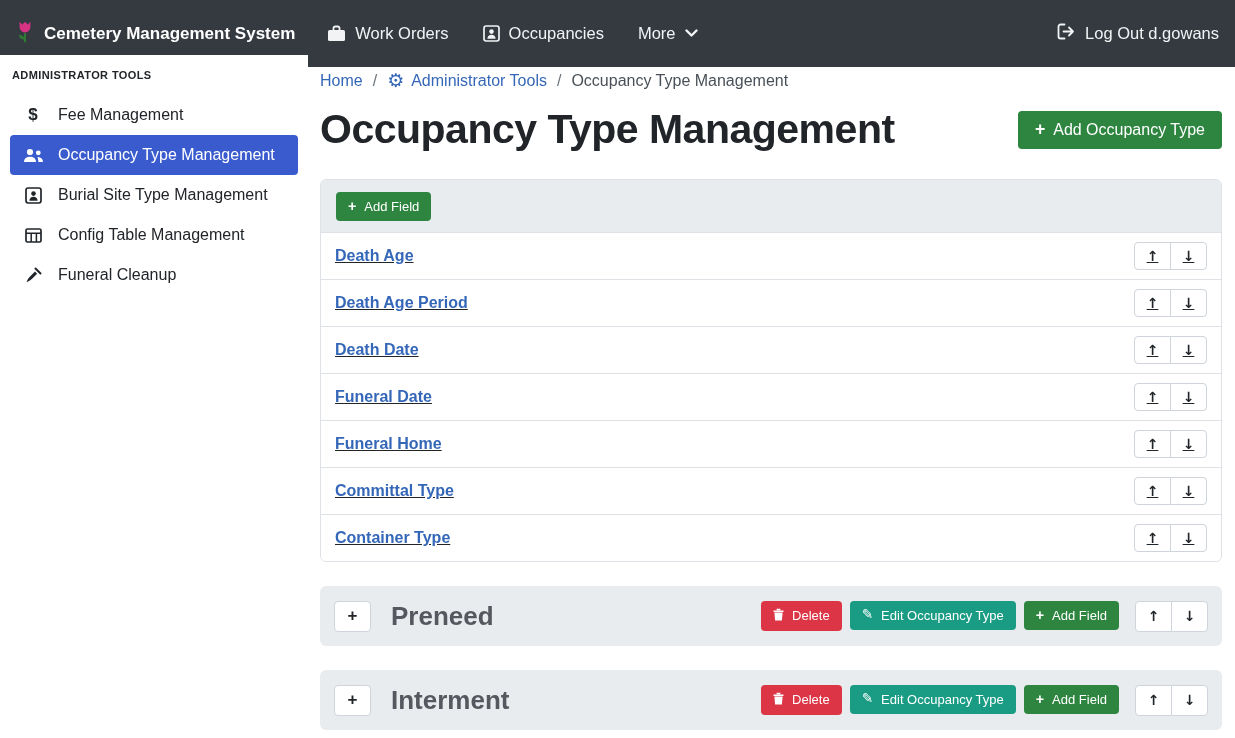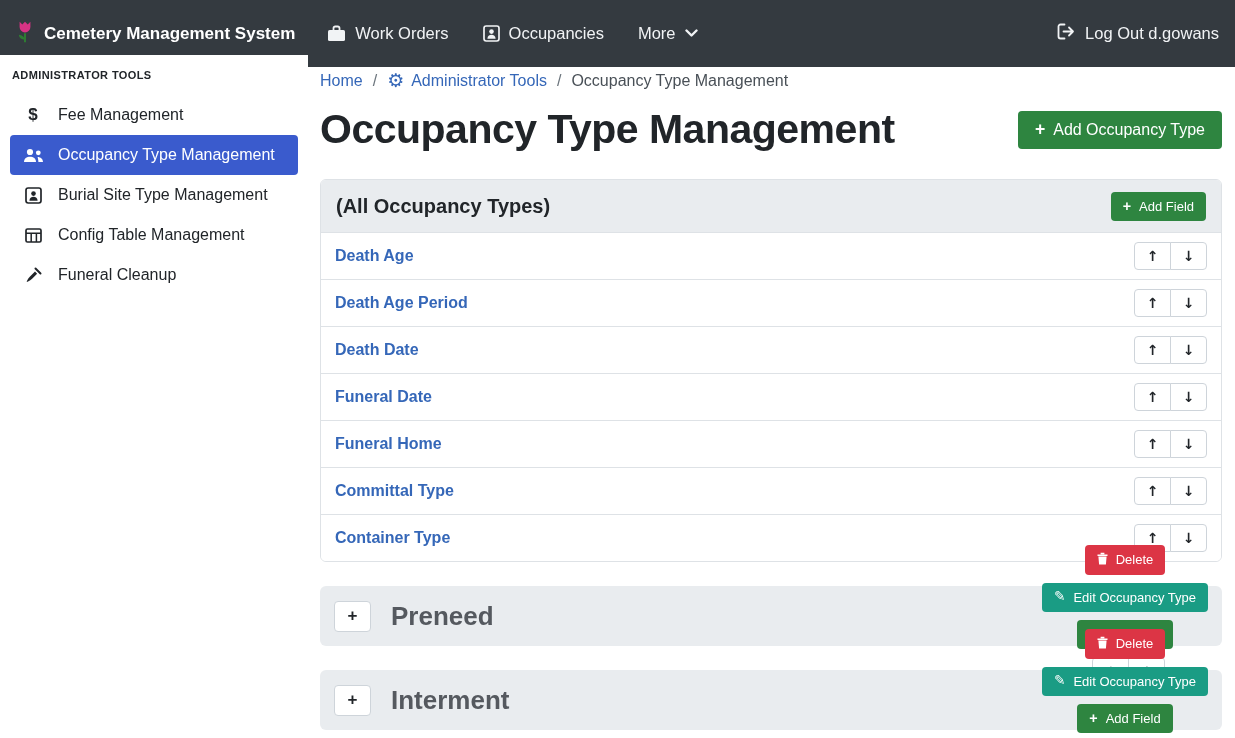--- a/index.html
+++ b/index.html
@@ -62,39 +62,39 @@
   .btn-teal { background:var(--teal,#1a9c84); }
   .plus-glyph { font-weight:bold; font-size:1.1em; line-height:1; }
   .pencil-glyph { font-size:1.05em; line-height:1; }
 
   
   .card { margin-top:26px; border:1px solid var(--border,#dee2e6); border-radius:6px; overflow:hidden; }
   .card-header { background:var(--card-header,#e9ecef); height:52px; display:flex; align-items:center;
                  justify-content:space-between; padding:0 15px; }
   .card-title { font-size:20px; font-weight:bold; color:#212529; }
   .field-row { height:47px; display:flex; align-items:center; justify-content:space-between;
-               padding:0 14px; background:#fff; border-top:1px solid var(--border,#dee2e6); }
+               padding:0 14px; background:#fff; border-top:1px solid var(--border,#dee2e6);text-decoration:underline; }
   .field-row:first-of-type { border-top:none; }
   .field-link { font-size:16px; font-weight:bold; color:var(--link-blue,#3567b8); text-decoration:none; cursor:pointer; }
 
   .arrow-group { display:inline-flex; }
   .arrow-btn { width:37px; height:28px; background:#fff; border:1px solid #ced4da; color:#212529;
                cursor:pointer; display:inline-flex; align-items:center; justify-content:center; font-size:14px; font-weight:bold; }
   .arrow-btn:first-child { border-radius:4px 0 0 4px; }
   .arrow-btn:last-child { border-radius:0 4px 4px 0; margin-left:-1px; }
   .arrow-group.lg .arrow-btn { height:31px; }
 
   
   .type-section { margin-top:24px; background:var(--card-header,#e9ecef); border-radius:6px; height:60px;
                   display:flex; align-items:center; padding:0 14px; }
   .expand-btn { width:37px; height:31px; background:#fff; border:1px solid #ced4da; border-radius:4px;
                 color:#212529; font-size:17px; font-weight:bold; cursor:pointer;
                 display:inline-flex; align-items:center; justify-content:center; }
   .section-title { margin-left:20px; font-size:26px; font-weight:700; color:#55595f; }
-  .section-actions { margin-left:auto; display:flex; align-items:center; gap:8px;flex-direction:column; }
+  .section-actions { margin-left:auto; display:flex; align-items:flex-start; gap:8px; }
   .section-actions .arrow-group { margin-left:8px; }
 </style>
 </head>
 <body>
 
 <nav class="navbar">
   <div class="brand">
     <span class="icn">
       <svg width="18" height="26" viewBox="0 0 20 27">
         <path d="M4 2 l3 3.2 3-3.2 3 3.2 3-3.2 v6 a6 6 0 0 1 -12 0 z" fill="#d63384"></path>
@@ -216,21 +216,20 @@
   <div class="title-row">
     <h1 class="page-title">Occupancy Type Management</h1>
     <button class="btn btn-green btn-lg">
       <span class="plus-glyph">+</span>
       <span>Add Occupancy Type</span>
     </button>
   </div>
 
   <section class="card">
     <div class="card-header">
-      <span class="card-title">(All Occupancy Types)</span>
       <button class="btn btn-green btn-sm">
         <span class="plus-glyph">+</span>
         <span>Add Field</span>
       </button>
     </div>
 
     <div class="field-row">
       <a class="field-link">Death Age</a>
       <div class="arrow-group">
         <button class="arrow-btn">

